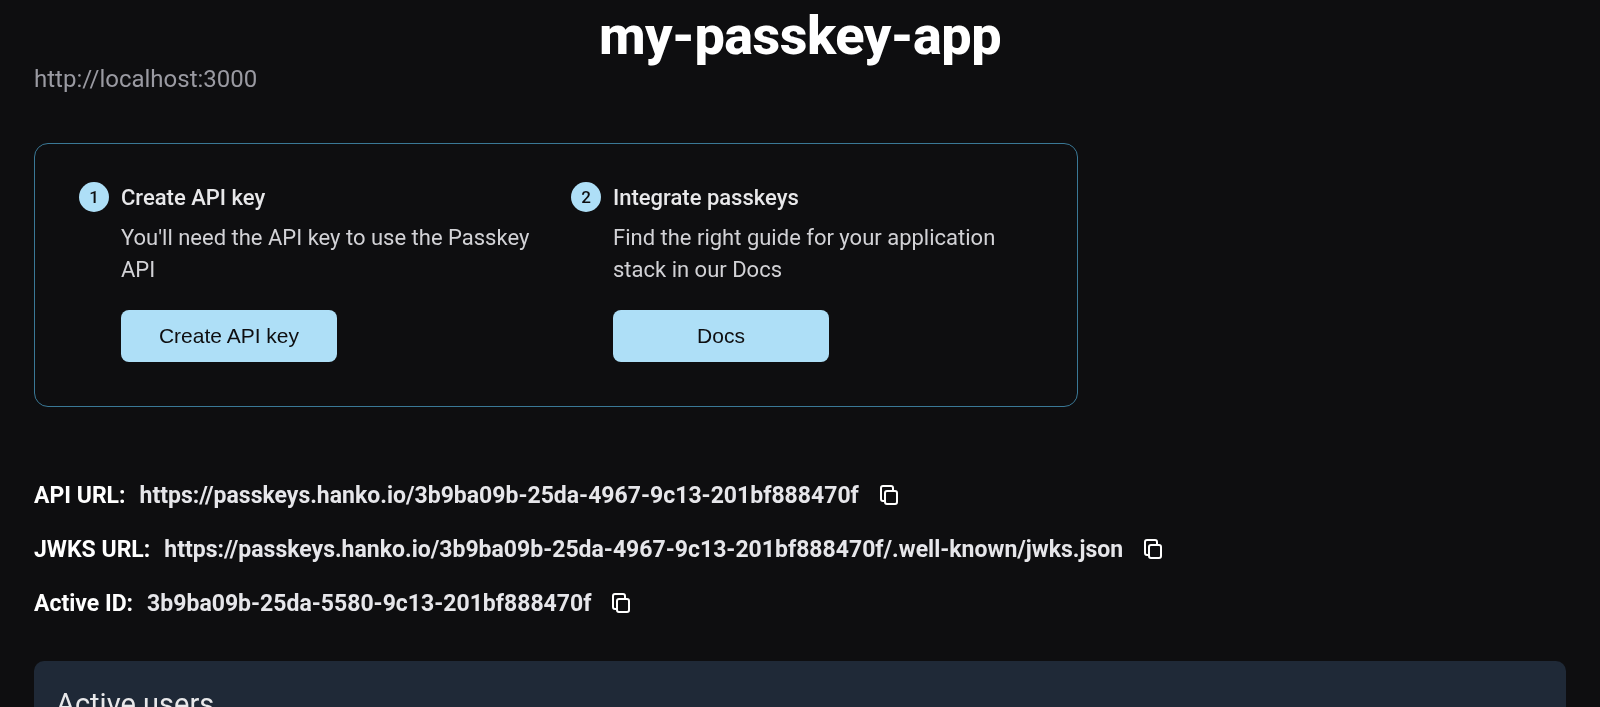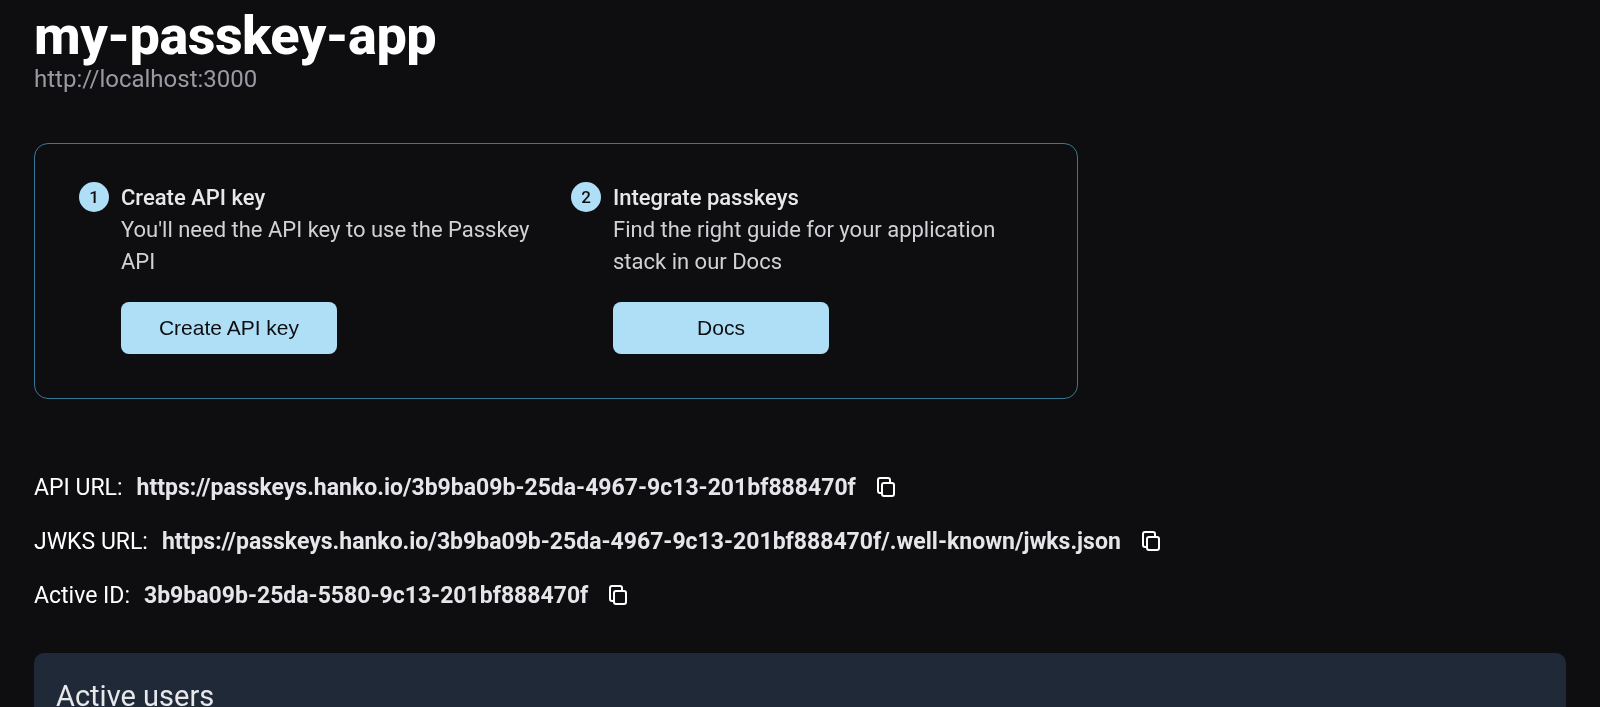--- a/index.html
+++ b/index.html
@@ -11,20 +11,21 @@
     height: 707px;
     overflow: hidden;
     padding: 0 34px;
   }
   .app-title {
     font-size: 54px;
     font-weight: 800;
     letter-spacing: -0.5px;
     line-height: 1.1;
     margin-top: 6px;
+    text-align: center;
   }
   .app-subtitle {
     font-size: 24px;
     color: #9a9aa2;
     margin-top: 0;
     font-weight: 400;
   }
   .steps-card {
     border: 1px solid #3a7896;
     border-radius: 14px;
@@ -57,21 +58,21 @@
     flex-shrink: 0;
   }
   .step-title {
     font-size: 22px;
     font-weight: 500;
     color: #e8e8ea;
   }
   .step-desc {
     font-size: 22px;
     color: #d2d2d6;
-    margin-top: 2px;
+    margin-top: 10px;
     margin-left: 42px;
     line-height: 1.45;
     max-width: 460px;
   }
   .step-button {
     background: #aedff7;
     color: #0e0e10;
     border: none;
     border-radius: 8px;
     font-size: 21px;
@@ -86,21 +87,21 @@
     margin-top: 72px;
   }
   .info-row {
     display: flex;
     align-items: center;
     gap: 14px;
     font-size: 23px;
     margin-bottom: 22px;
   }
   .info-label {
-    font-weight: 400;
+    font-weight: 700;
     color: #ffffff;
   }
   .info-value {
     color: #e6e6ea;
     font-weight: 700;
   }
   .copy-btn {
     background: transparent;
     border: none;
     cursor: pointer;

